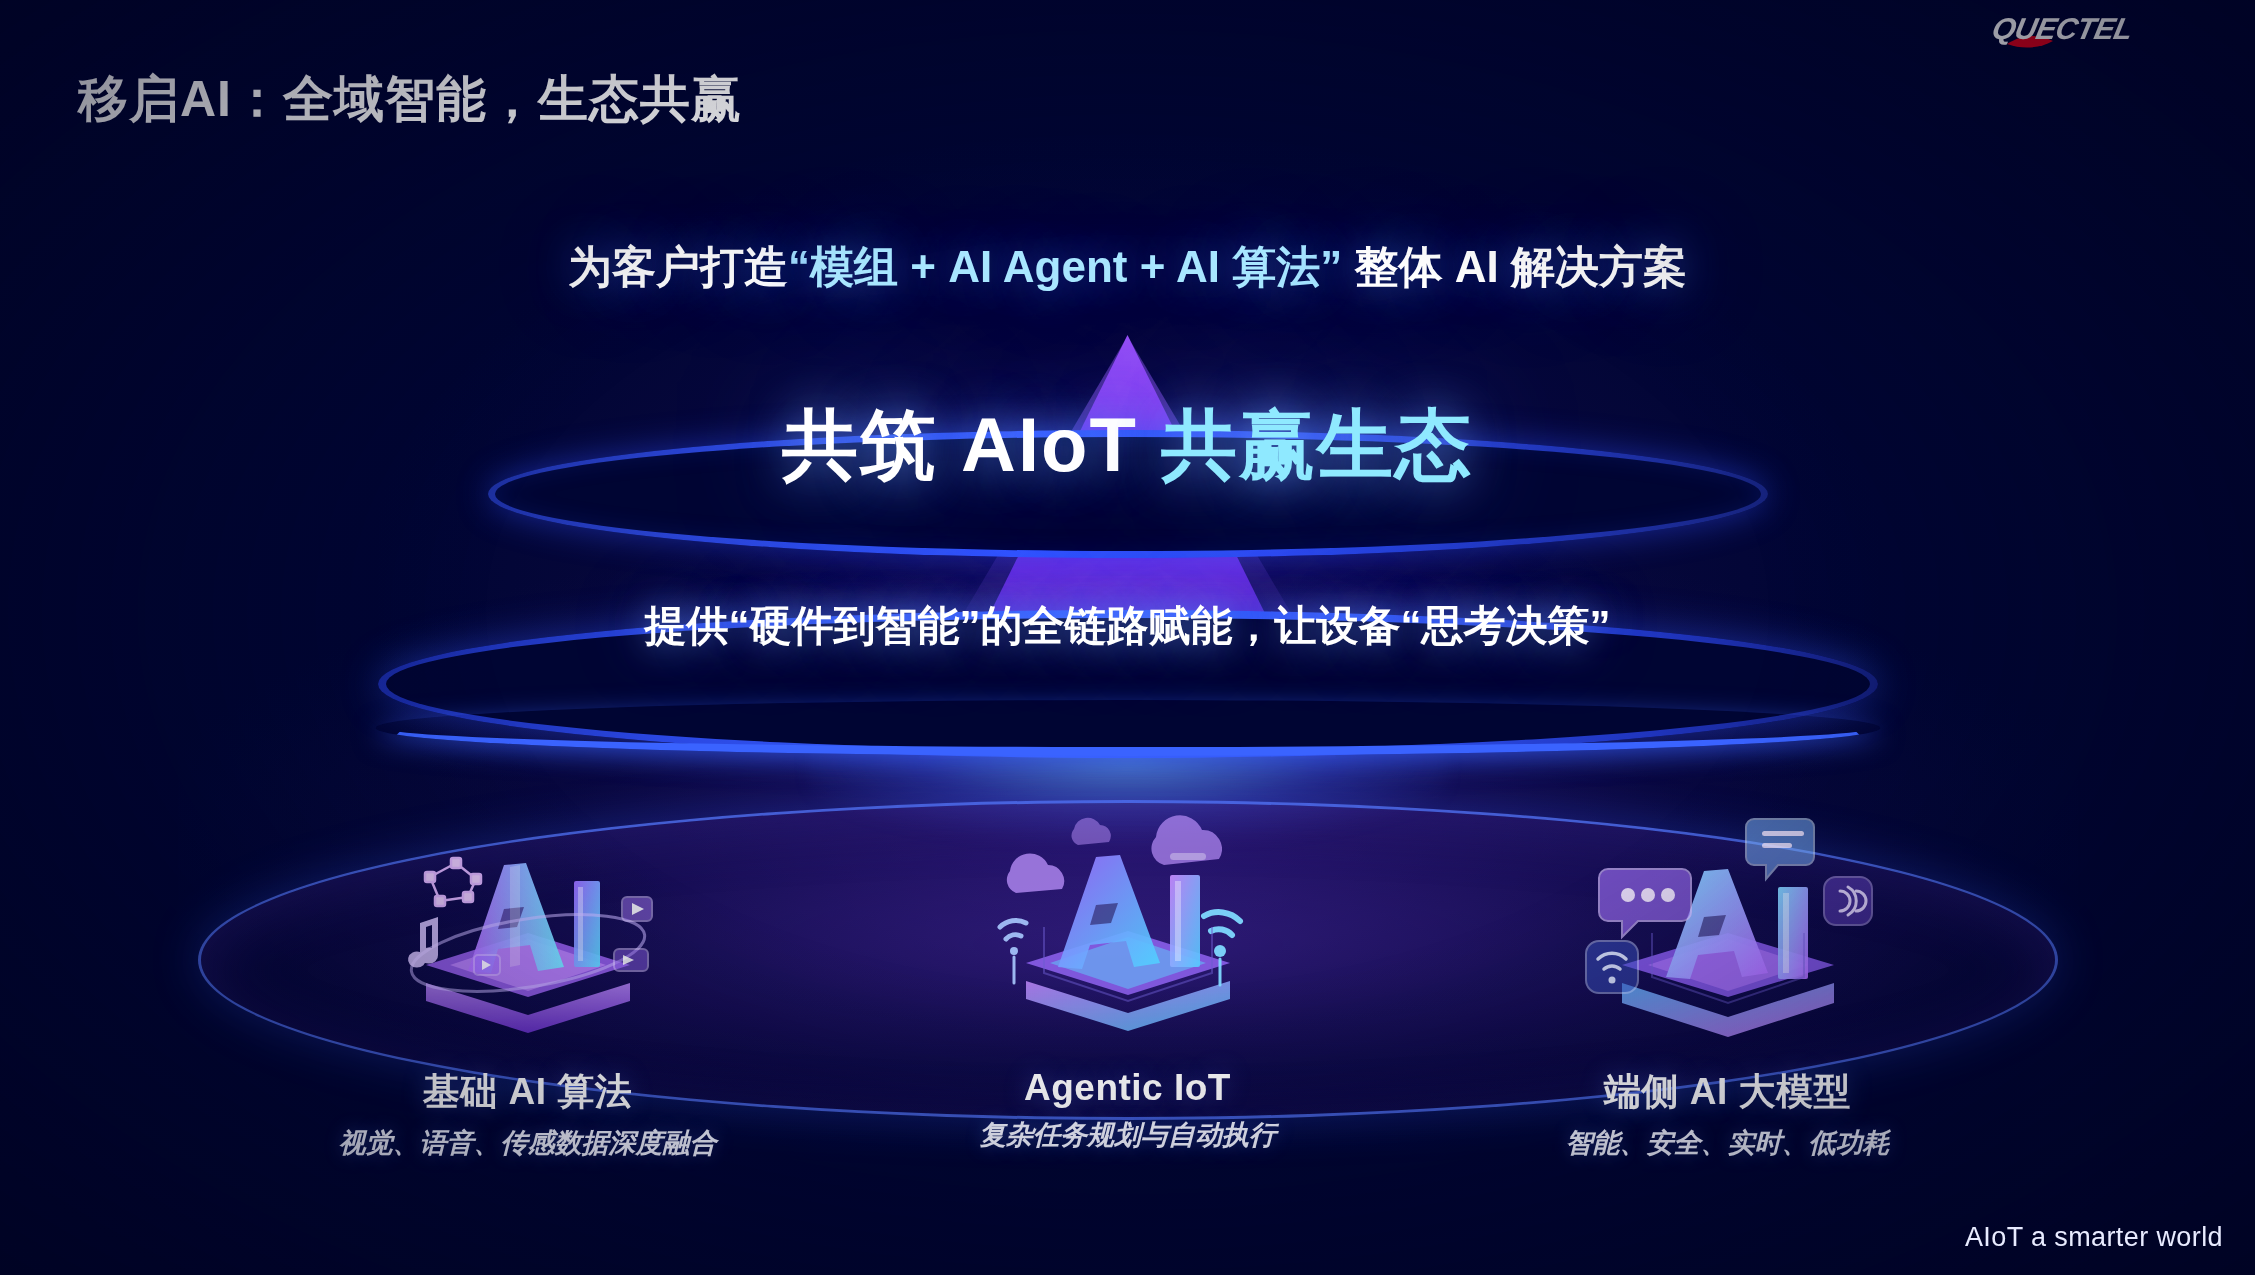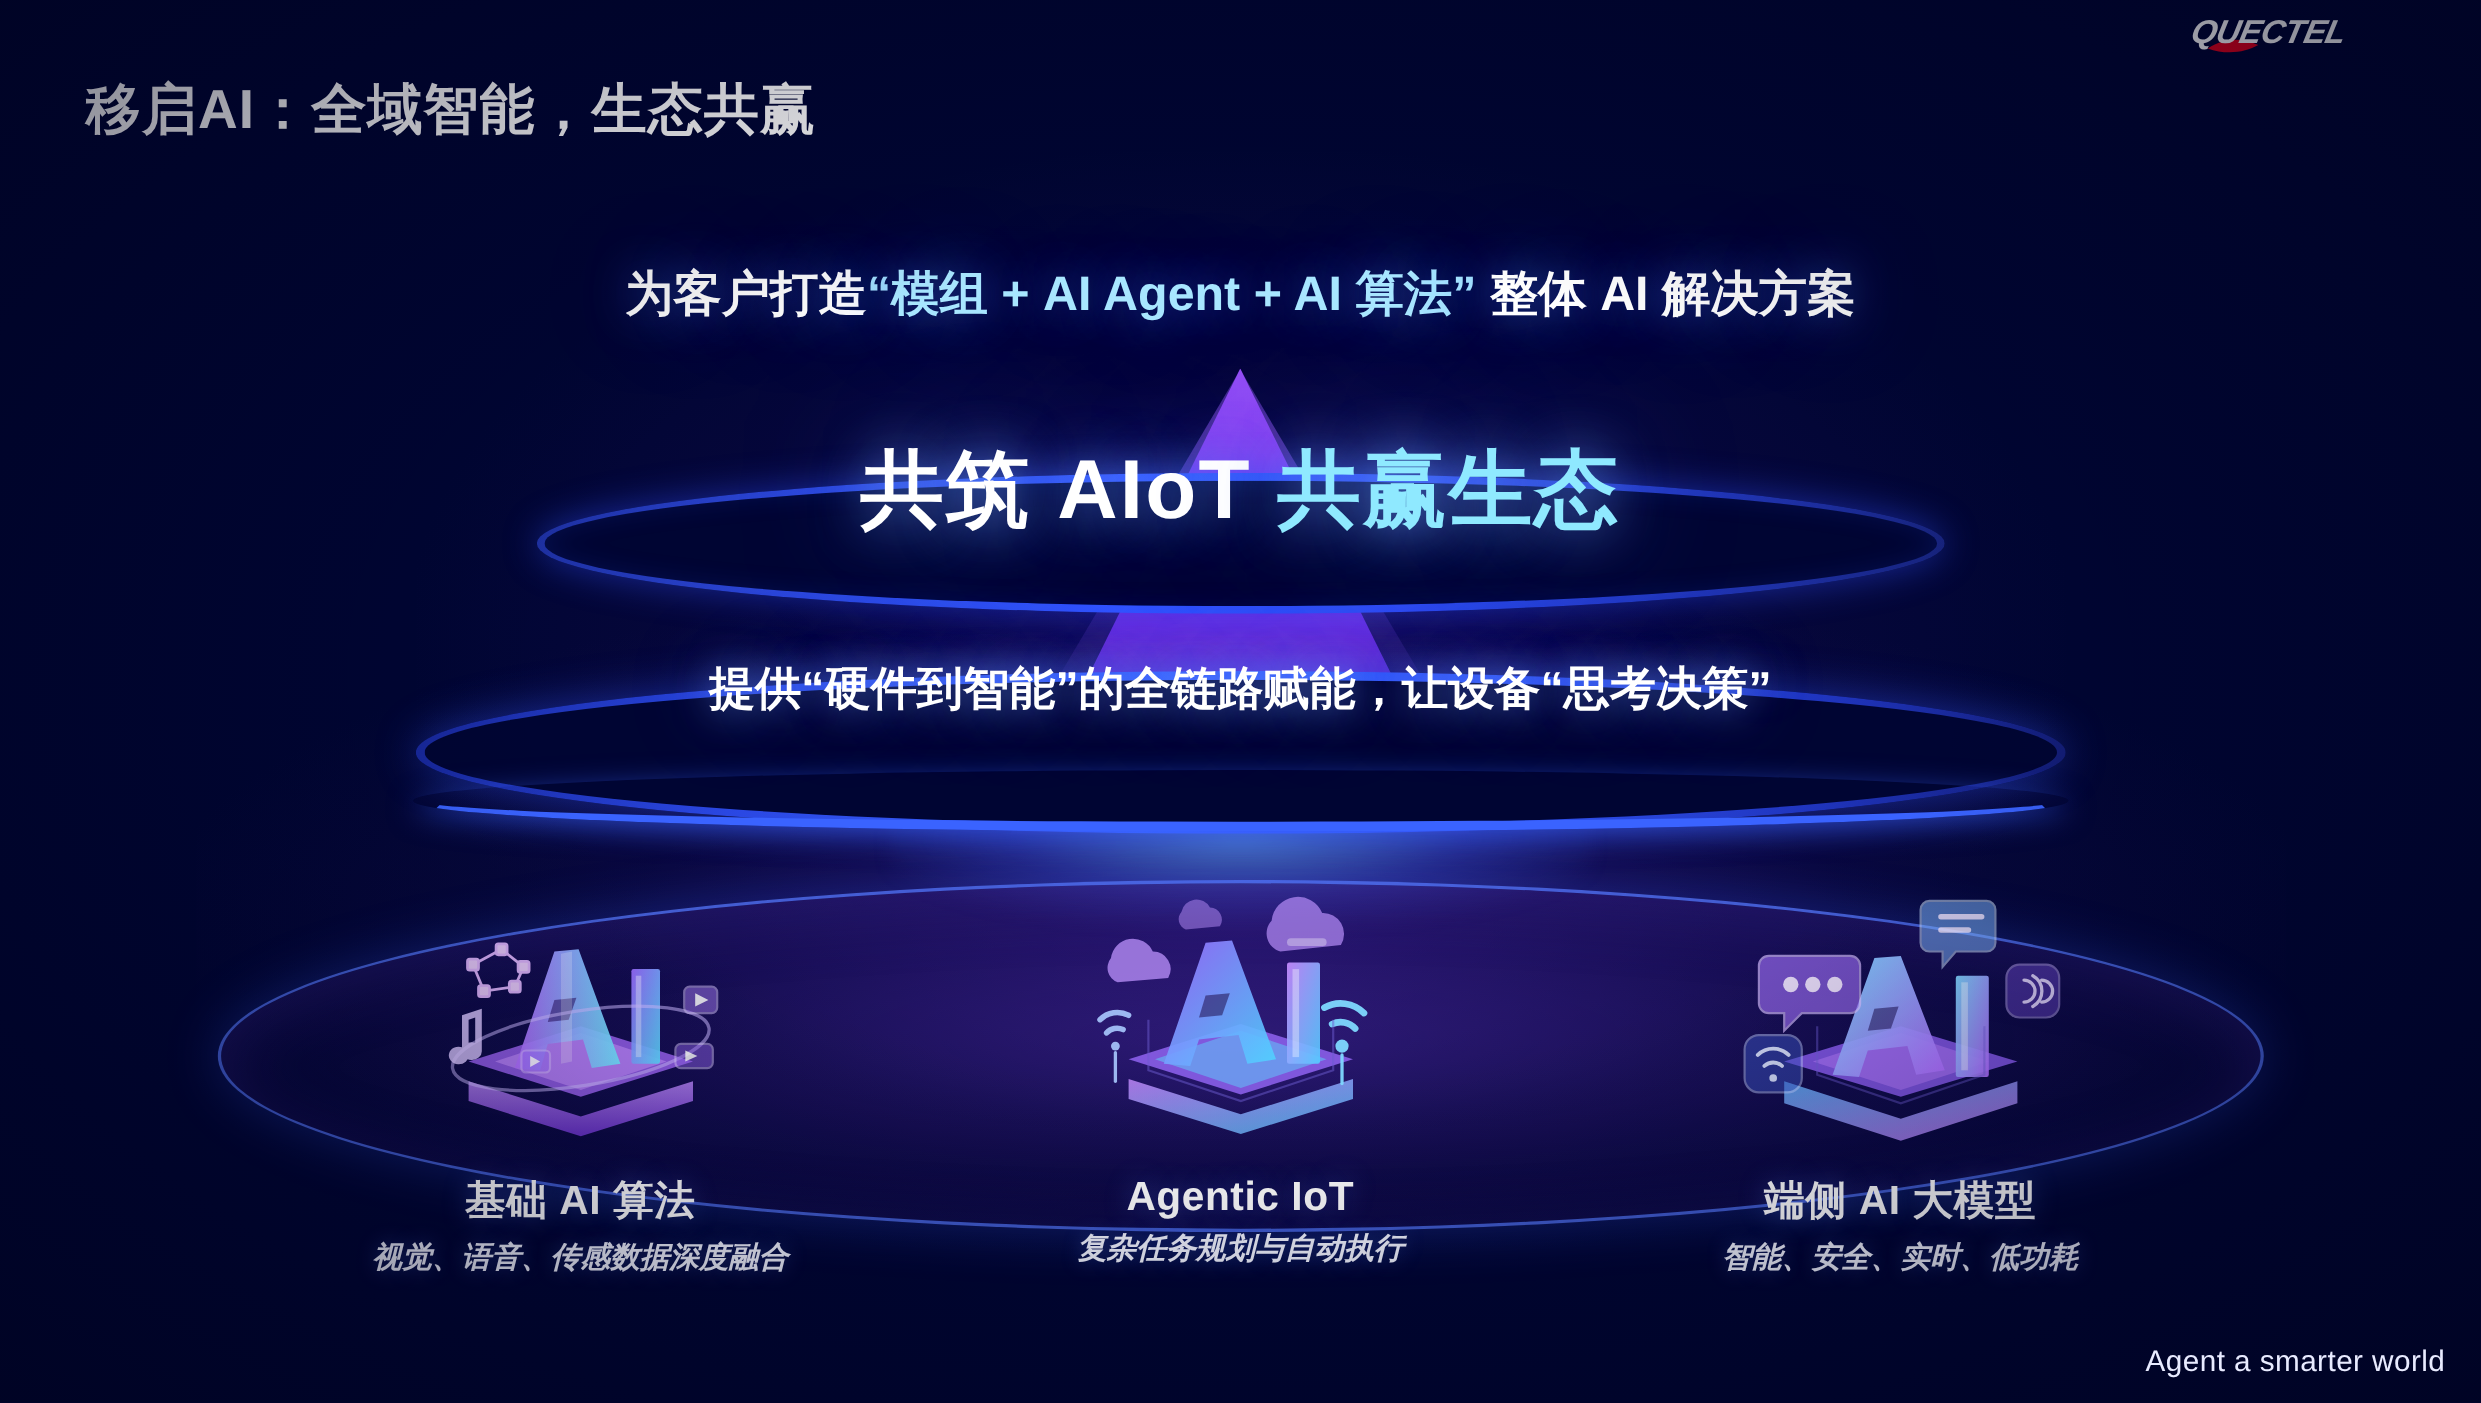--- a/index.html
+++ b/index.html
@@ -387,15 +387,15 @@
         </svg>
       </div>
       <div class="pillar-title">端侧 AI 大模型</div>
       <div class="pillar-desc">智能、安全、实时、低功耗</div>
     </div>
 
   </div>
 
   <div class="bg-vignette"></div>
 
-  <div class="footer-tag">Agent a smarter world</div>
+  <div class="footer-tag">AIoT a smarter world</div>
 
 </div>
 
 </body></html>

